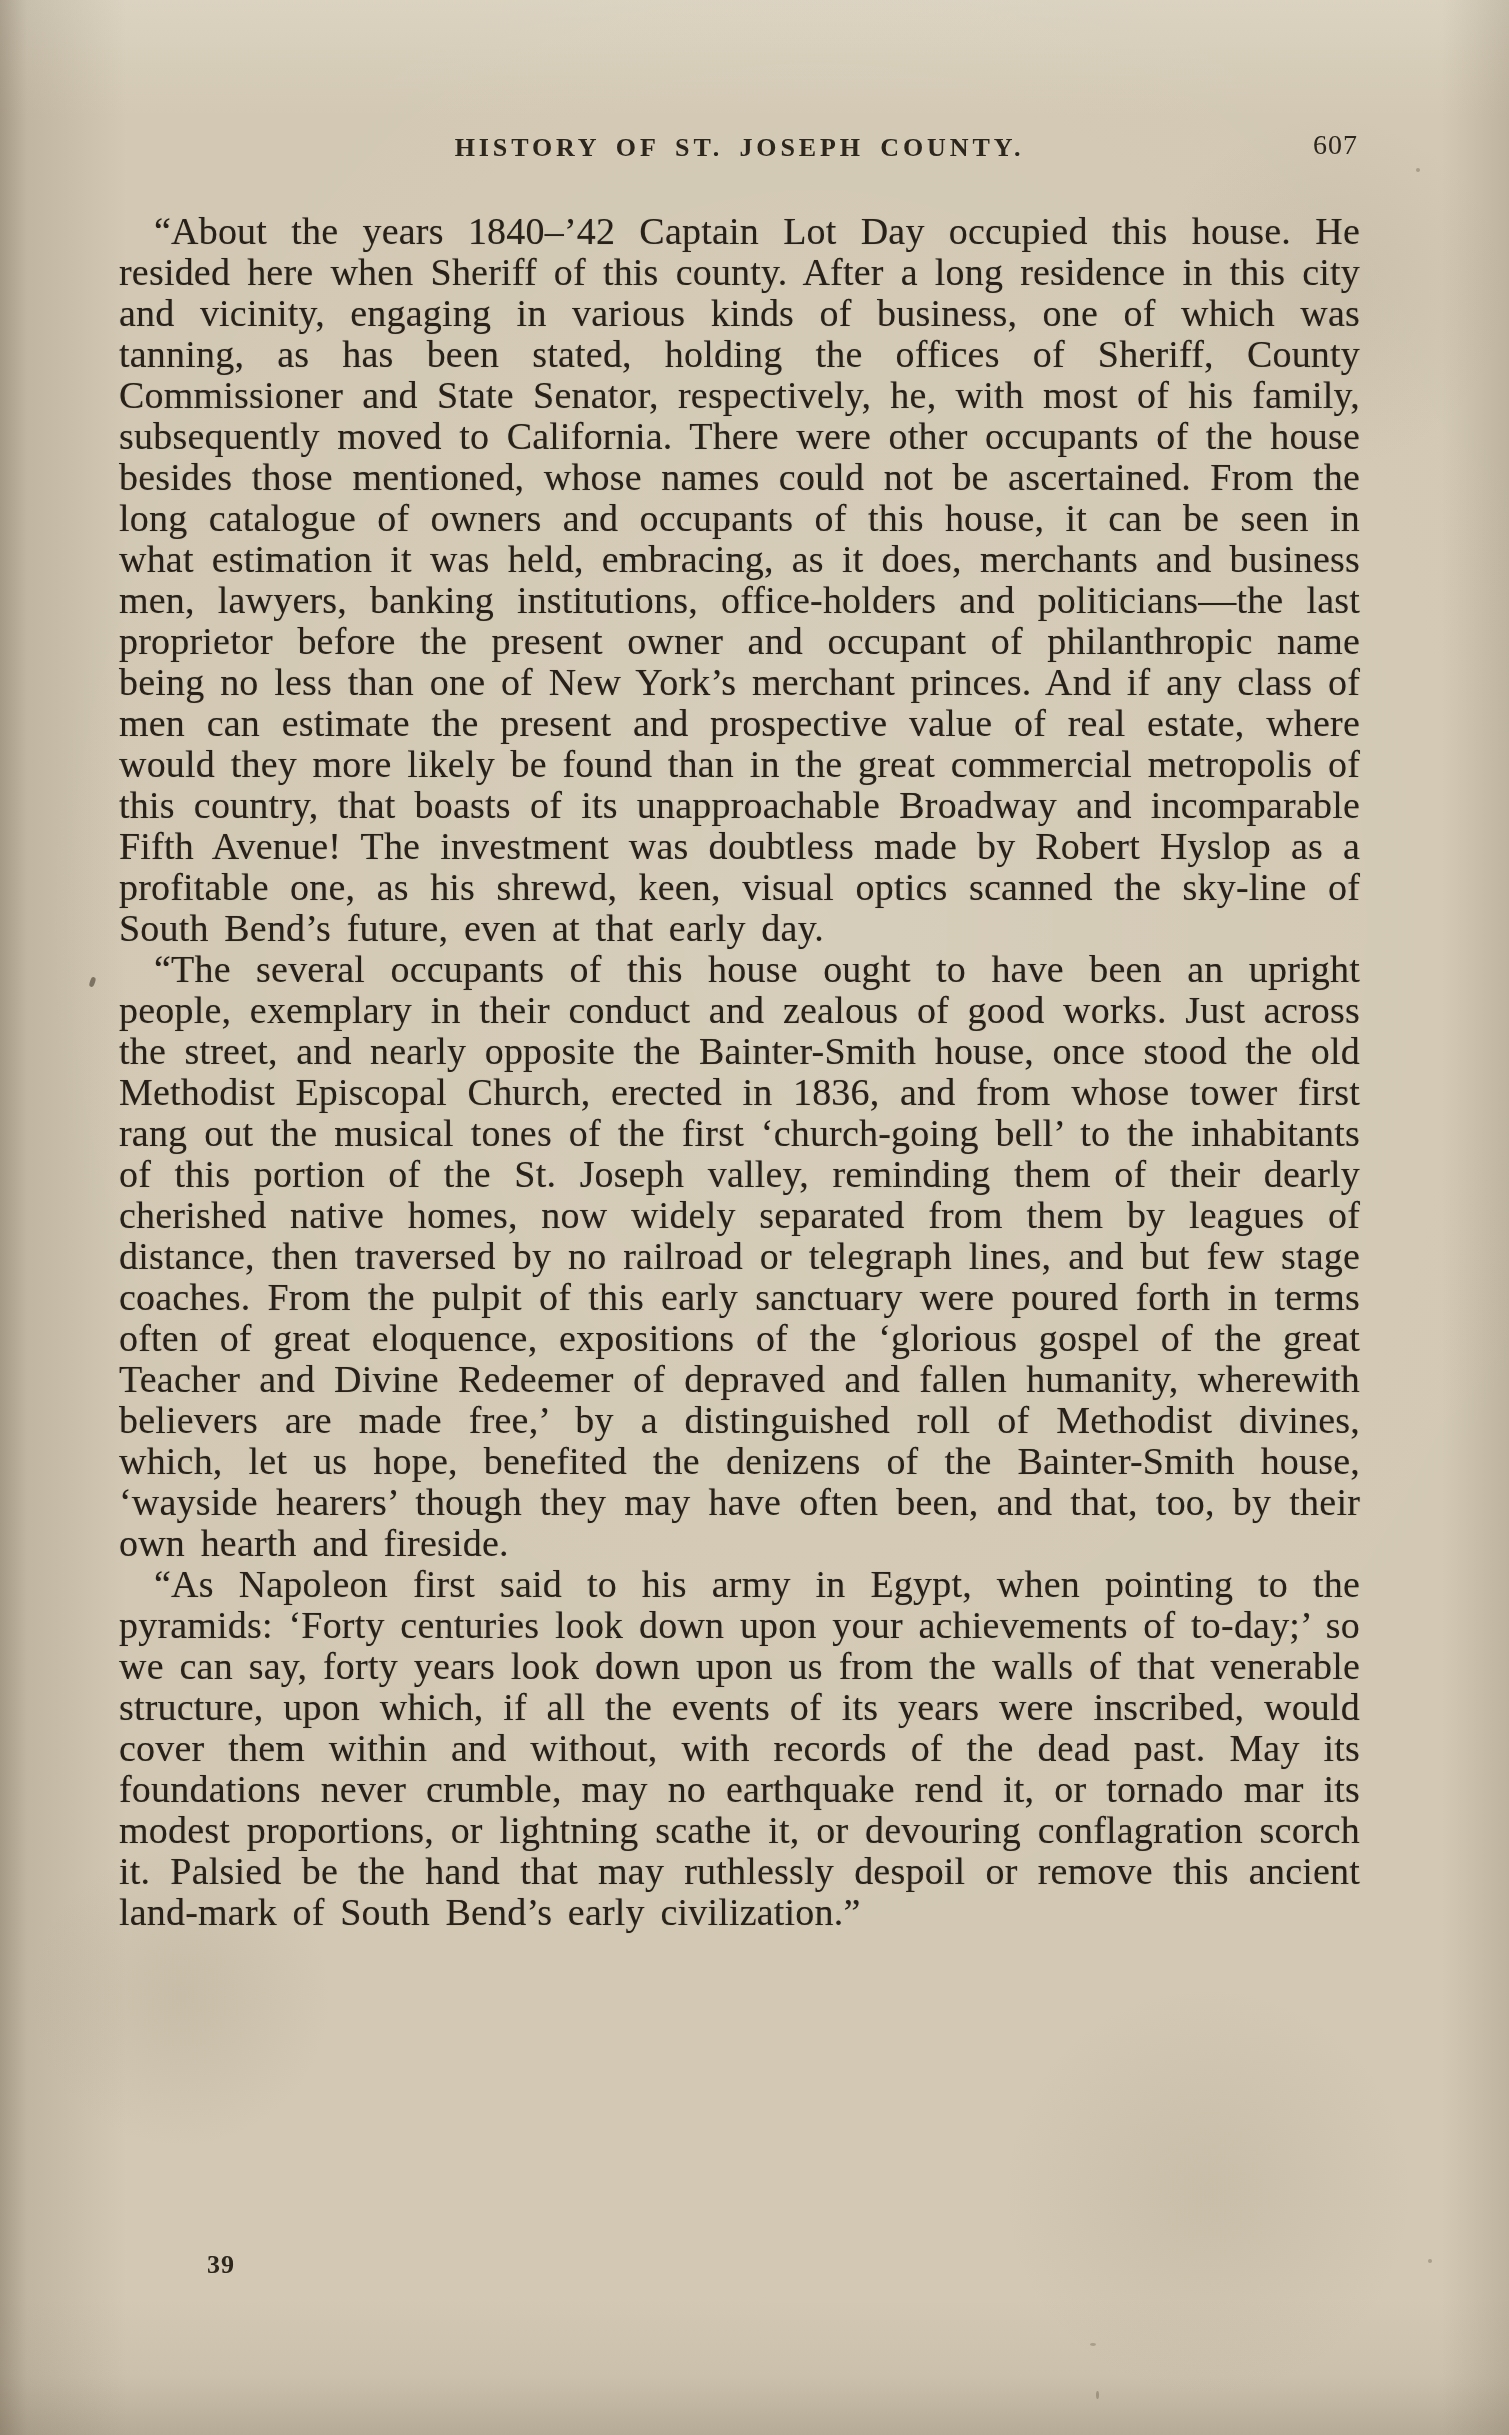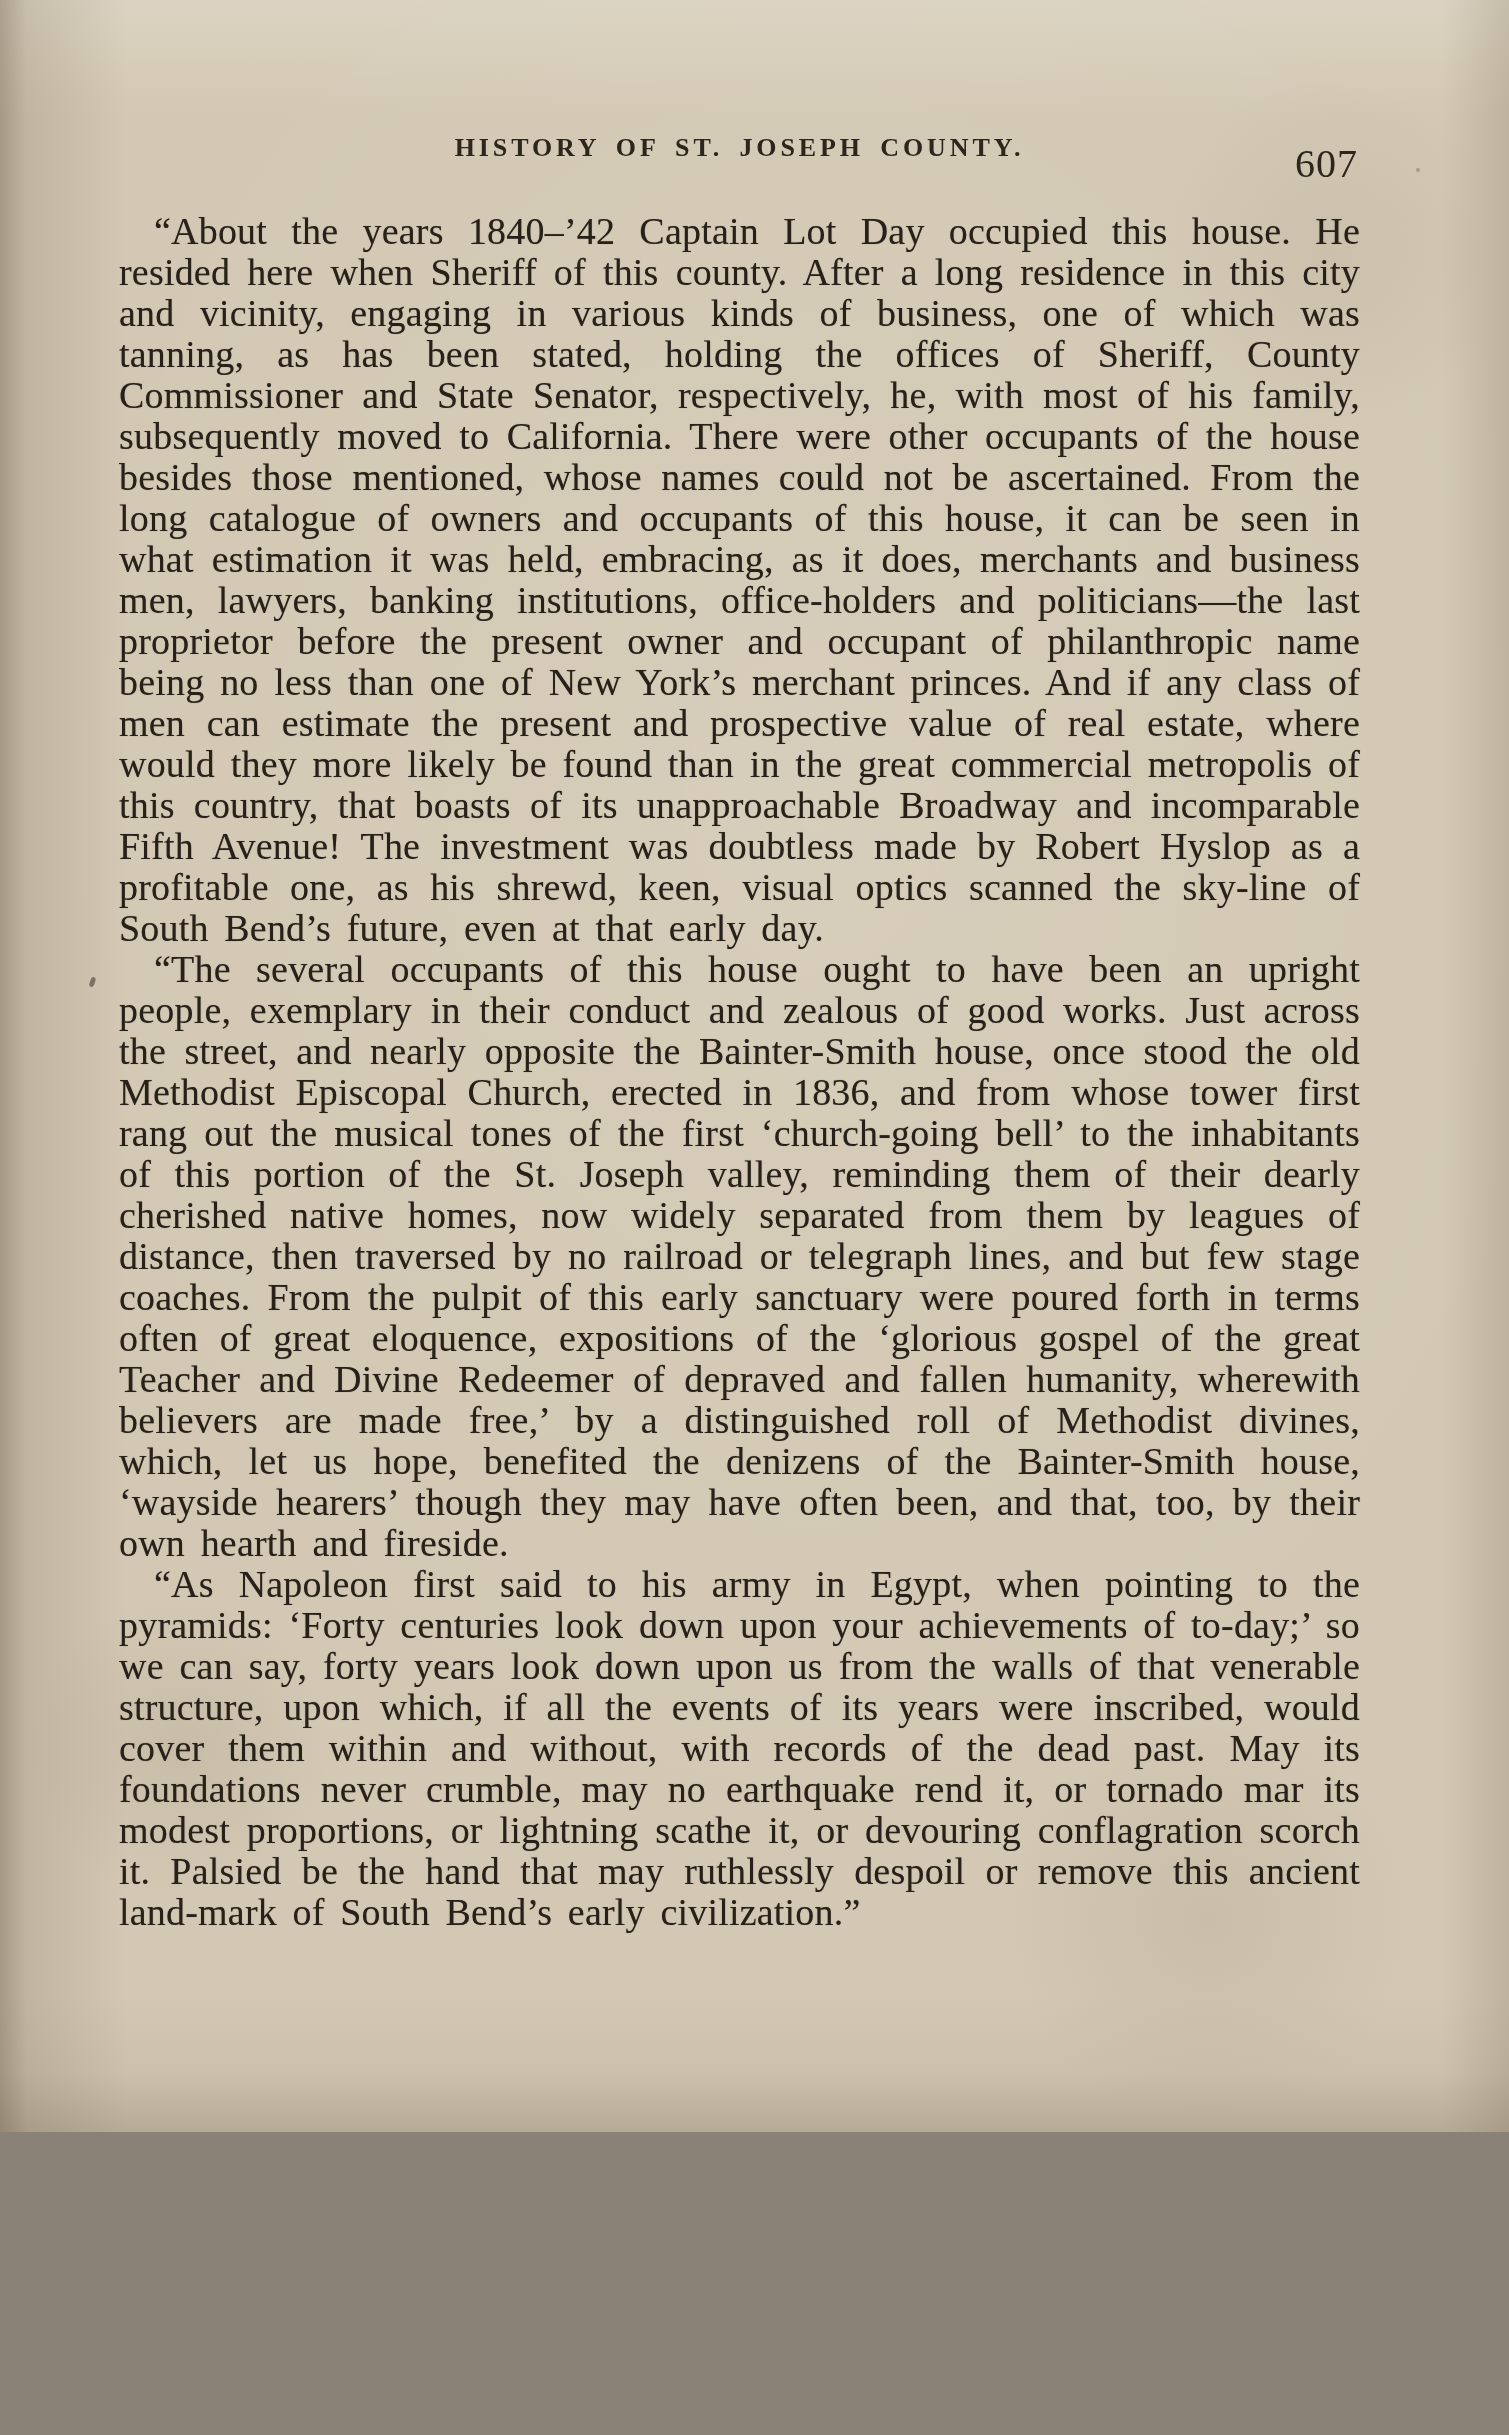--- a/index.html
+++ b/index.html
@@ -5,21 +5,21 @@
   * { margin: 0; padding: 0; box-sizing: border-box; }
 
   html, body {
     width: 1510px;
     background: #8a8177;
   }
 
   .page {
     position: relative;
     width: 1510px;
-    height: 2132px;
+    height: 2435px;
     overflow: hidden;
     font-family: "Liberation Serif", "DejaVu Serif", serif;
     color: #272119;
     background:
       radial-gradient(ellipse 1170px 1560px at 54% 38%, rgba(255,255,255,0.10), rgba(255,255,255,0) 70%),
       linear-gradient(90deg, rgba(82,68,48,0.35) 0px, rgba(82,68,48,0.14) 27px, rgba(82,68,48,0.0) 127px),
       linear-gradient(270deg, rgba(82,68,48,0.16) 0px, rgba(82,68,48,0.0) 68px),
       linear-gradient(0deg, rgba(82,68,48,0.22) 0px, rgba(82,68,48,0.06) 59px, rgba(82,68,48,0.0) 137px),
       linear-gradient(180deg, rgba(236,231,218,0.35) 0px, rgba(236,231,218,0.0) 117px),
       #d2c8b3;
@@ -54,22 +54,22 @@
     font-size: 26px;
     font-weight: bold;
     letter-spacing: 3.9px;
     word-spacing: 5.9px;
     color: #2c261d;
   }
 
   .page-number {
     position: absolute;
     right: 2px;
-    top: 15px;
-    font-size: 40px;
+    top: 4px;
+    font-size: 28px;
     letter-spacing: 1px;
     color: #2c261d;
   }
 
   .body-text {
     position: absolute;
     top: 211px;
     left: 119px;
     width: 1241px;
   }

